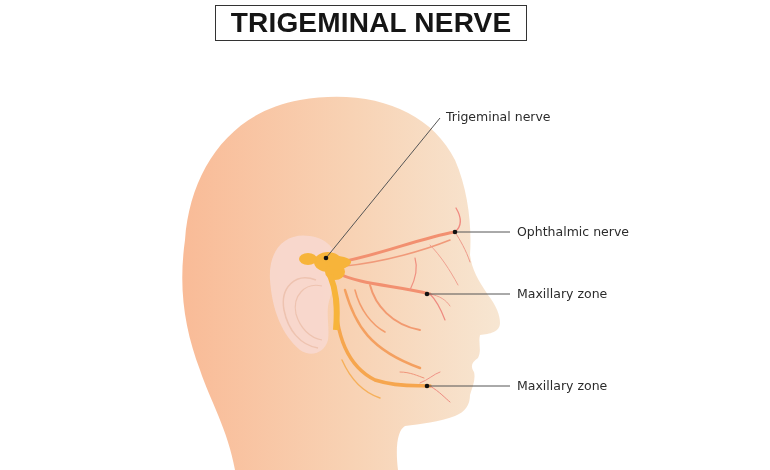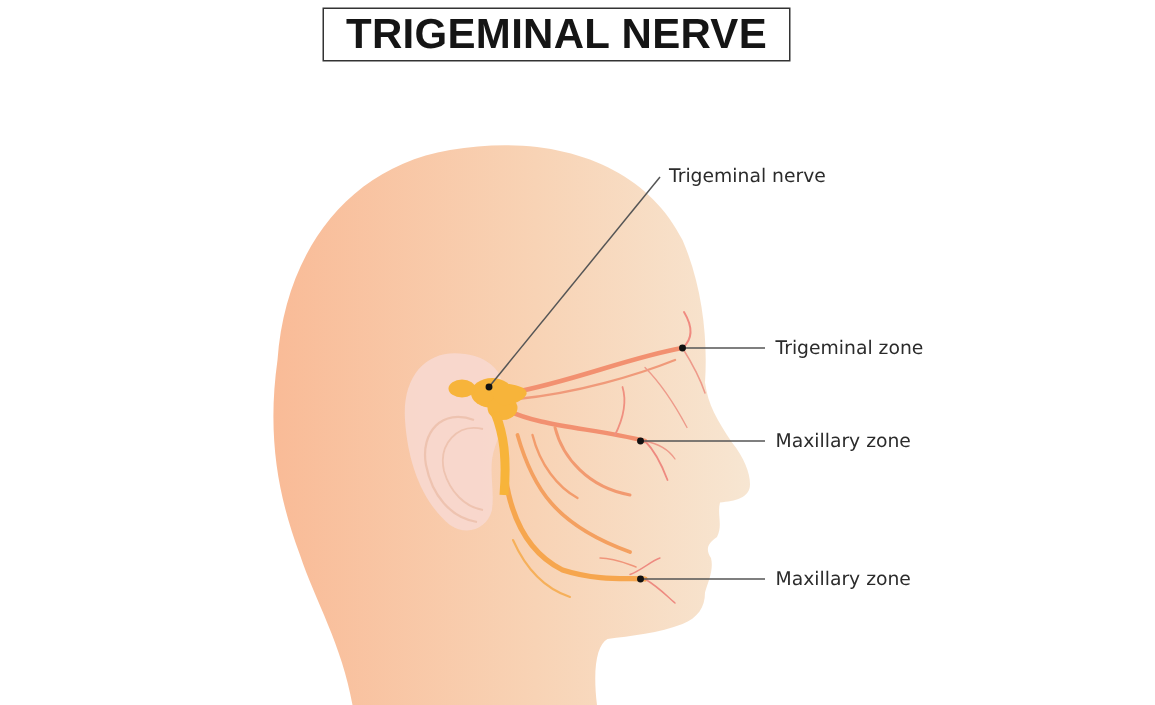--- a/index.html
+++ b/index.html
@@ -93,15 +93,15 @@
   </g>
   <g fill="#111">
     <circle cx="326" cy="258" r="2.3"></circle>
     <circle cx="455" cy="232" r="2.3"></circle>
     <circle cx="427" cy="294" r="2.3"></circle>
     <circle cx="427" cy="386" r="2.3"></circle>
   </g>
 </svg>
 
 <div class="label" style="left:446px; top:109px;">Trigeminal nerve</div>
-<div class="label" style="left:517px; top:224px;">Trigeminal zone</div>
+<div class="label" style="left:517px; top:224px;">Ophthalmic nerve</div>
 <div class="label" style="left:517px; top:286px;">Maxillary zone</div>
 <div class="label" style="left:517px; top:378px;">Maxillary zone</div>
 
 </body></html>

